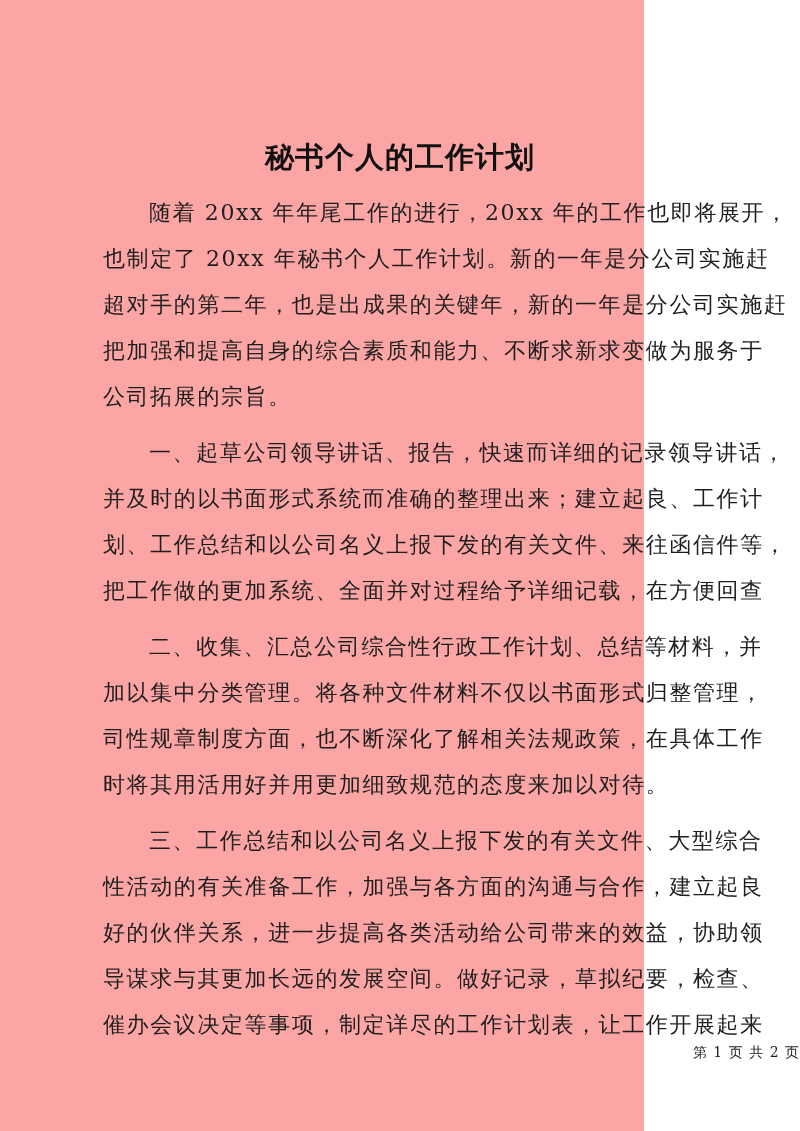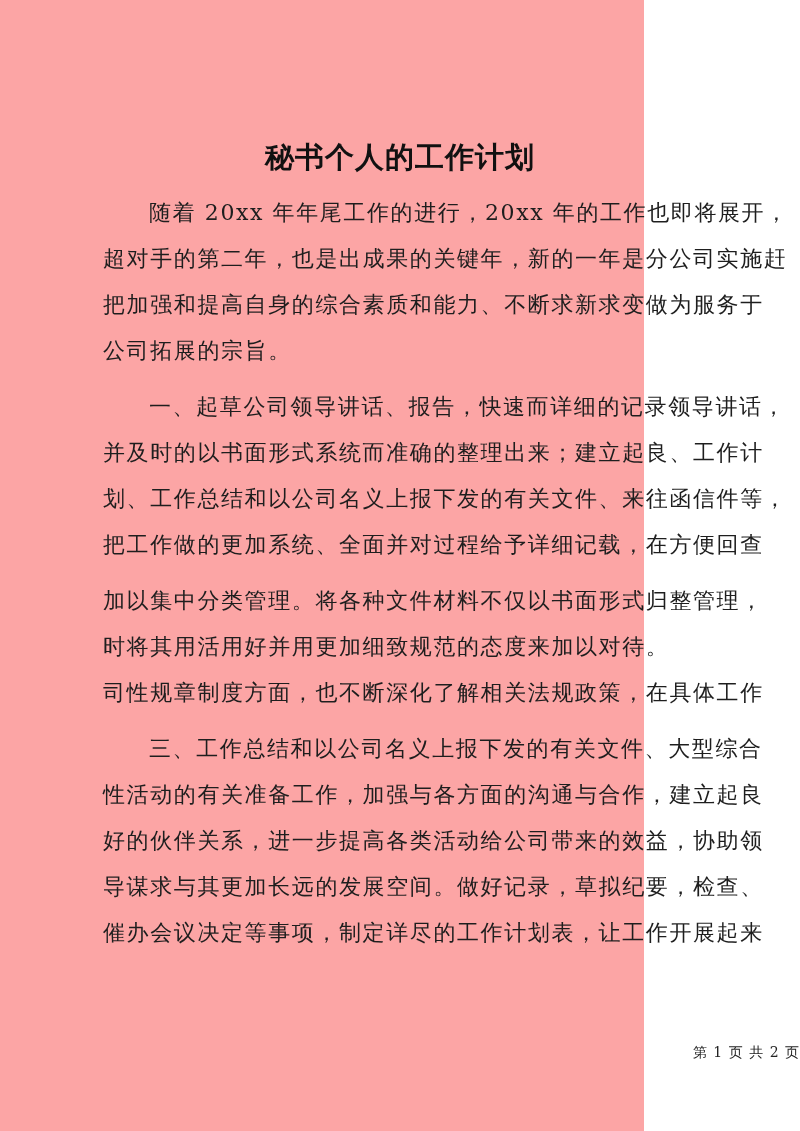--- a/index.html
+++ b/index.html
@@ -20,34 +20,36 @@
 </style>
 </head>
 <body>
 
 <div class="page">
   <div class="title">秘书个人的工作计划</div>
 
   <div class="body">
     <div class="para" style="margin-top:0px;">
       <span class="line indent">随着 20xx 年年尾工作的进行，20xx 年的工作也即将展开，</span>
+      <span class="line">也制定了 20xx 年秘书个人工作计划。新的一年是分公司实施赶</span>
       <span class="line">超对手的第二年，也是出成果的关键年，新的一年是分公司实施赶</span>
       <span class="line">把加强和提高自身的综合素质和能力、不断求新求变做为服务于</span>
       <span class="line last">公司拓展的宗旨。</span>
     </div>
     <div class="para" style="margin-top:10px;">
       <span class="line indent">一、起草公司领导讲话、报告，快速而详细的记录领导讲话，</span>
       <span class="line">并及时的以书面形式系统而准确的整理出来；建立起良、工作计</span>
       <span class="line">划、工作总结和以公司名义上报下发的有关文件、来往函信件等，</span>
       <span class="line">把工作做的更加系统、全面并对过程给予详细记载，在方便回查</span>
     </div>
     <div class="para" style="margin-top:10px;">
+      <span class="line indent">二、收集、汇总公司综合性行政工作计划、总结等材料，并</span>
       <span class="line">加以集中分类管理。将各种文件材料不仅以书面形式归整管理，</span>
+      <span class="line">司性规章制度方面，也不断深化了解相关法规政策，在具体工作</span>
       <span class="line last">时将其用活用好并用更加细致规范的态度来加以对待。</span>
-      <span class="line">司性规章制度方面，也不断深化了解相关法规政策，在具体工作</span>
     </div>
     <div class="para" style="margin-top:10px;">
       <span class="line indent">三、工作总结和以公司名义上报下发的有关文件、大型综合</span>
       <span class="line">性活动的有关准备工作，加强与各方面的沟通与合作，建立起良</span>
       <span class="line">好的伙伴关系，进一步提高各类活动给公司带来的效益，协助领</span>
       <span class="line">导谋求与其更加长远的发展空间。做好记录，草拟纪要，检查、</span>
       <span class="line">催办会议决定等事项，制定详尽的工作计划表，让工作开展起来</span>
     </div>
   </div>
 

